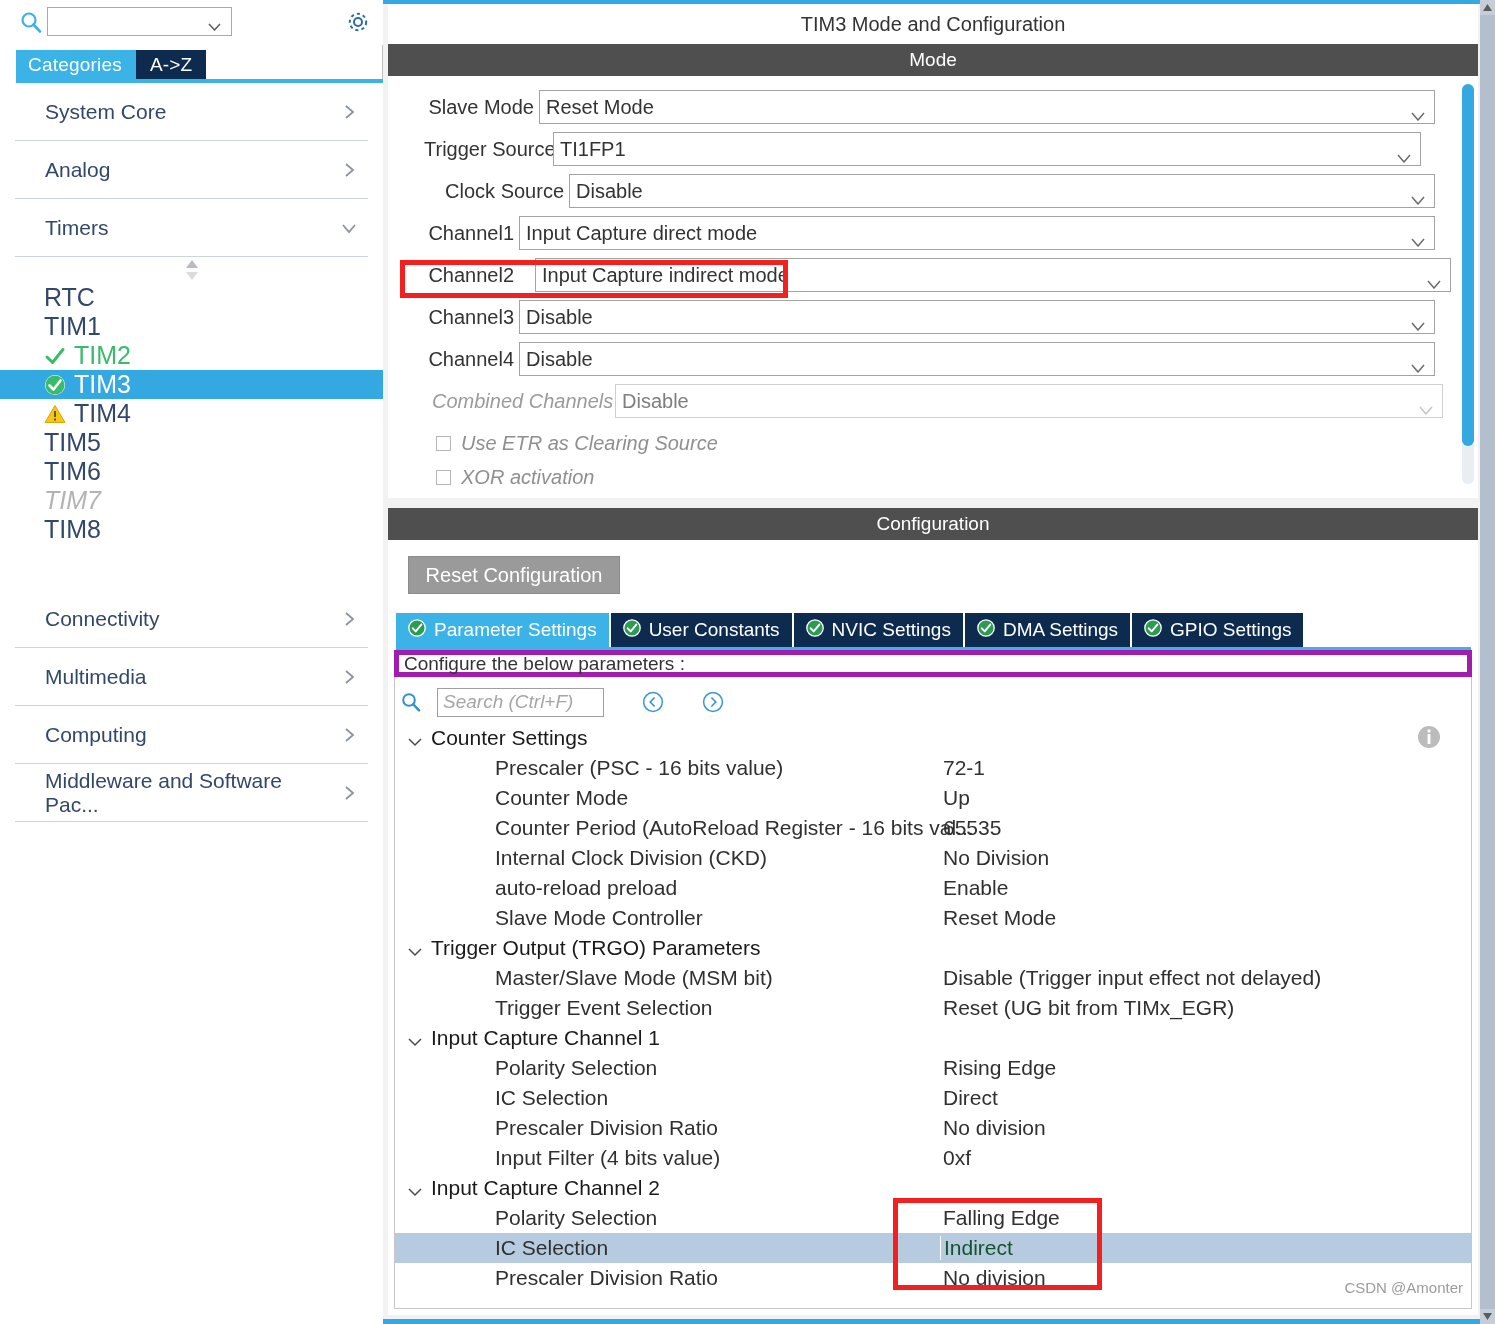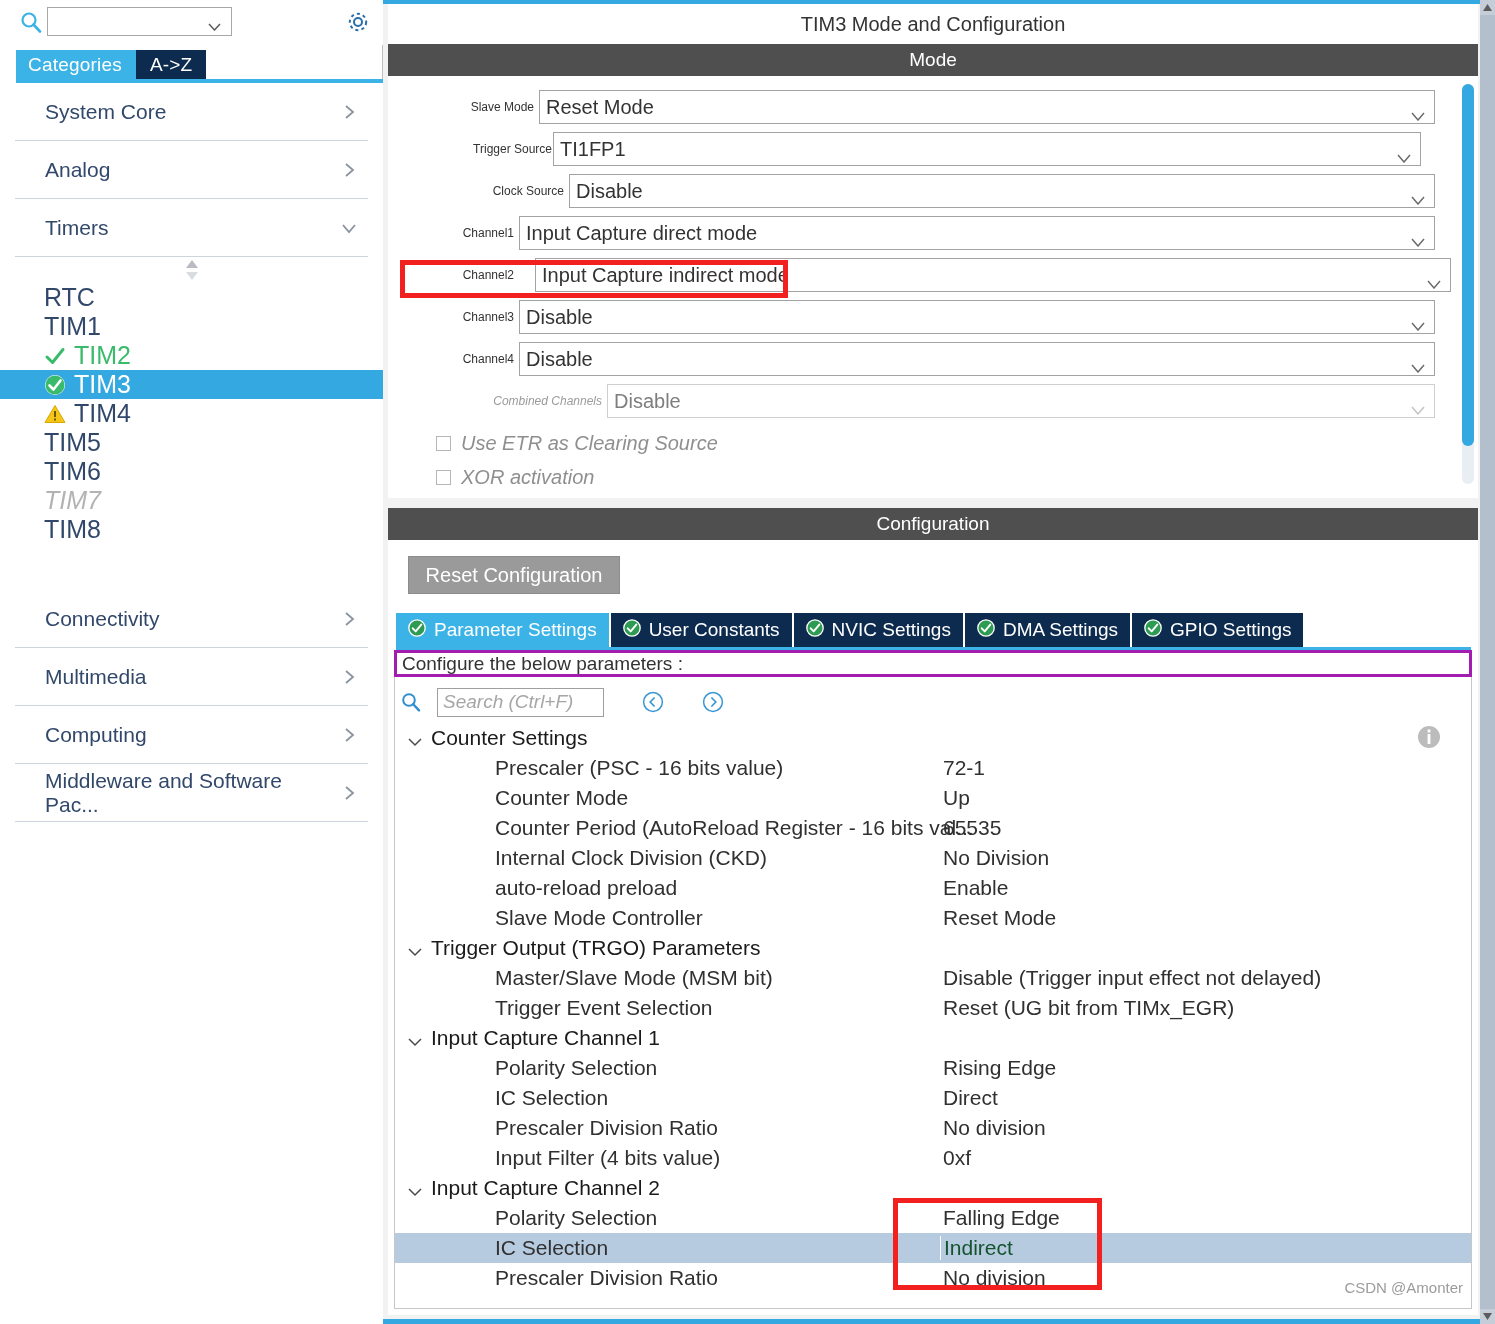--- a/index.html
+++ b/index.html
@@ -112,21 +112,21 @@
   .mode-scroll .track { position:absolute; inset:0; background:#e9eef3; border-radius:6px;}
   .mode-scroll .thumb {
     position: absolute; left: 0; top: 0; width: 12px; height: 362px;
     background: #34a8e0; border-radius: 6px;
   }
 
   .field-row {
     position: absolute; left: 0; height: 34px; display: flex; align-items: center;
   }
   .field-label {
-    font-size: 12px; color: #333; white-space: nowrap; text-align: right;
+    font-size: 20px; color: #333; white-space: nowrap; text-align: right;
   }
   .field-label.dis { color: #9b9b9b; font-style: italic; }
   .combo {
     position: relative; height: 34px; border: 1px solid #a3a3a3; background: #fff;
     display: flex; align-items: center; padding-left: 6px;
     font-size: 20px; color: #333; cursor: pointer;
   }
   .combo.dis { border-color: #cfcfcf; color: #7e7e7e; }
   .combo .caret { position: absolute; right: 9px; top: 12px; width: 14px; height: 9px; }
 
@@ -157,21 +157,21 @@
     font-size: 19px; color: #ffffff; background: #0d2b4e; cursor: pointer;
     border-right: 2px solid #ffffff;
   }
   .ctab.active { background: #3cb3e6; }
   .tabstrip-underline {
     position: absolute; left: 8px; top: 107px; width: 1075px; height: 3px;
     background: #3cb3e6;
   }
   .cfg-hint {
     position: absolute; left: 6px; top: 110px; width: 1078px; height: 27px;
-    border: 3px solid #a21caf; background: #fff;
+    border: 5px solid #a21caf; background: #fff;
     display: flex; align-items: center; padding-left: 5px;
     font-size: 19px; color: #333;
   }
   .param-area {
     position: absolute; left: 6px; top: 137px; width: 1078px; height: 632px;
     border: 1px solid #c7c7c7; border-top: none; background: #fff; overflow: hidden;
   }
   .searchrow2 {
     position: absolute; left: 6px; top: 10px; height: 30px;
     display: flex; align-items: center; gap: 12px;
@@ -475,21 +475,21 @@
           <span>Disable</span>
           <span class="caret">
             <svg viewBox="0 0 14 9" width="14" height="9">
                 <polyline points="1,1 7,8 13,1" fill="none" stroke="#6b6b6b" stroke-width="1.5"></polyline>
               </svg>
           </span>
         </div>
       </div>
 
       <div class="field-row" style="left:36px; top:308px;">
-        <span class="field-label dis" style="width:178px;">Combined Channels</span>
+        <span class="field-label dis" style="width:178px;margin-left:8px;">Combined Channels</span>
         <div class="combo dis" style="width:828px; margin-left:5px;">
           <span>Disable</span>
           <span class="caret">
             <svg viewBox="0 0 14 9" width="14" height="9">
                 <polyline points="1,1 7,8 13,1" fill="none" stroke="#c4c4c4" stroke-width="1.5"></polyline>
               </svg>
           </span>
         </div>
       </div>
 

